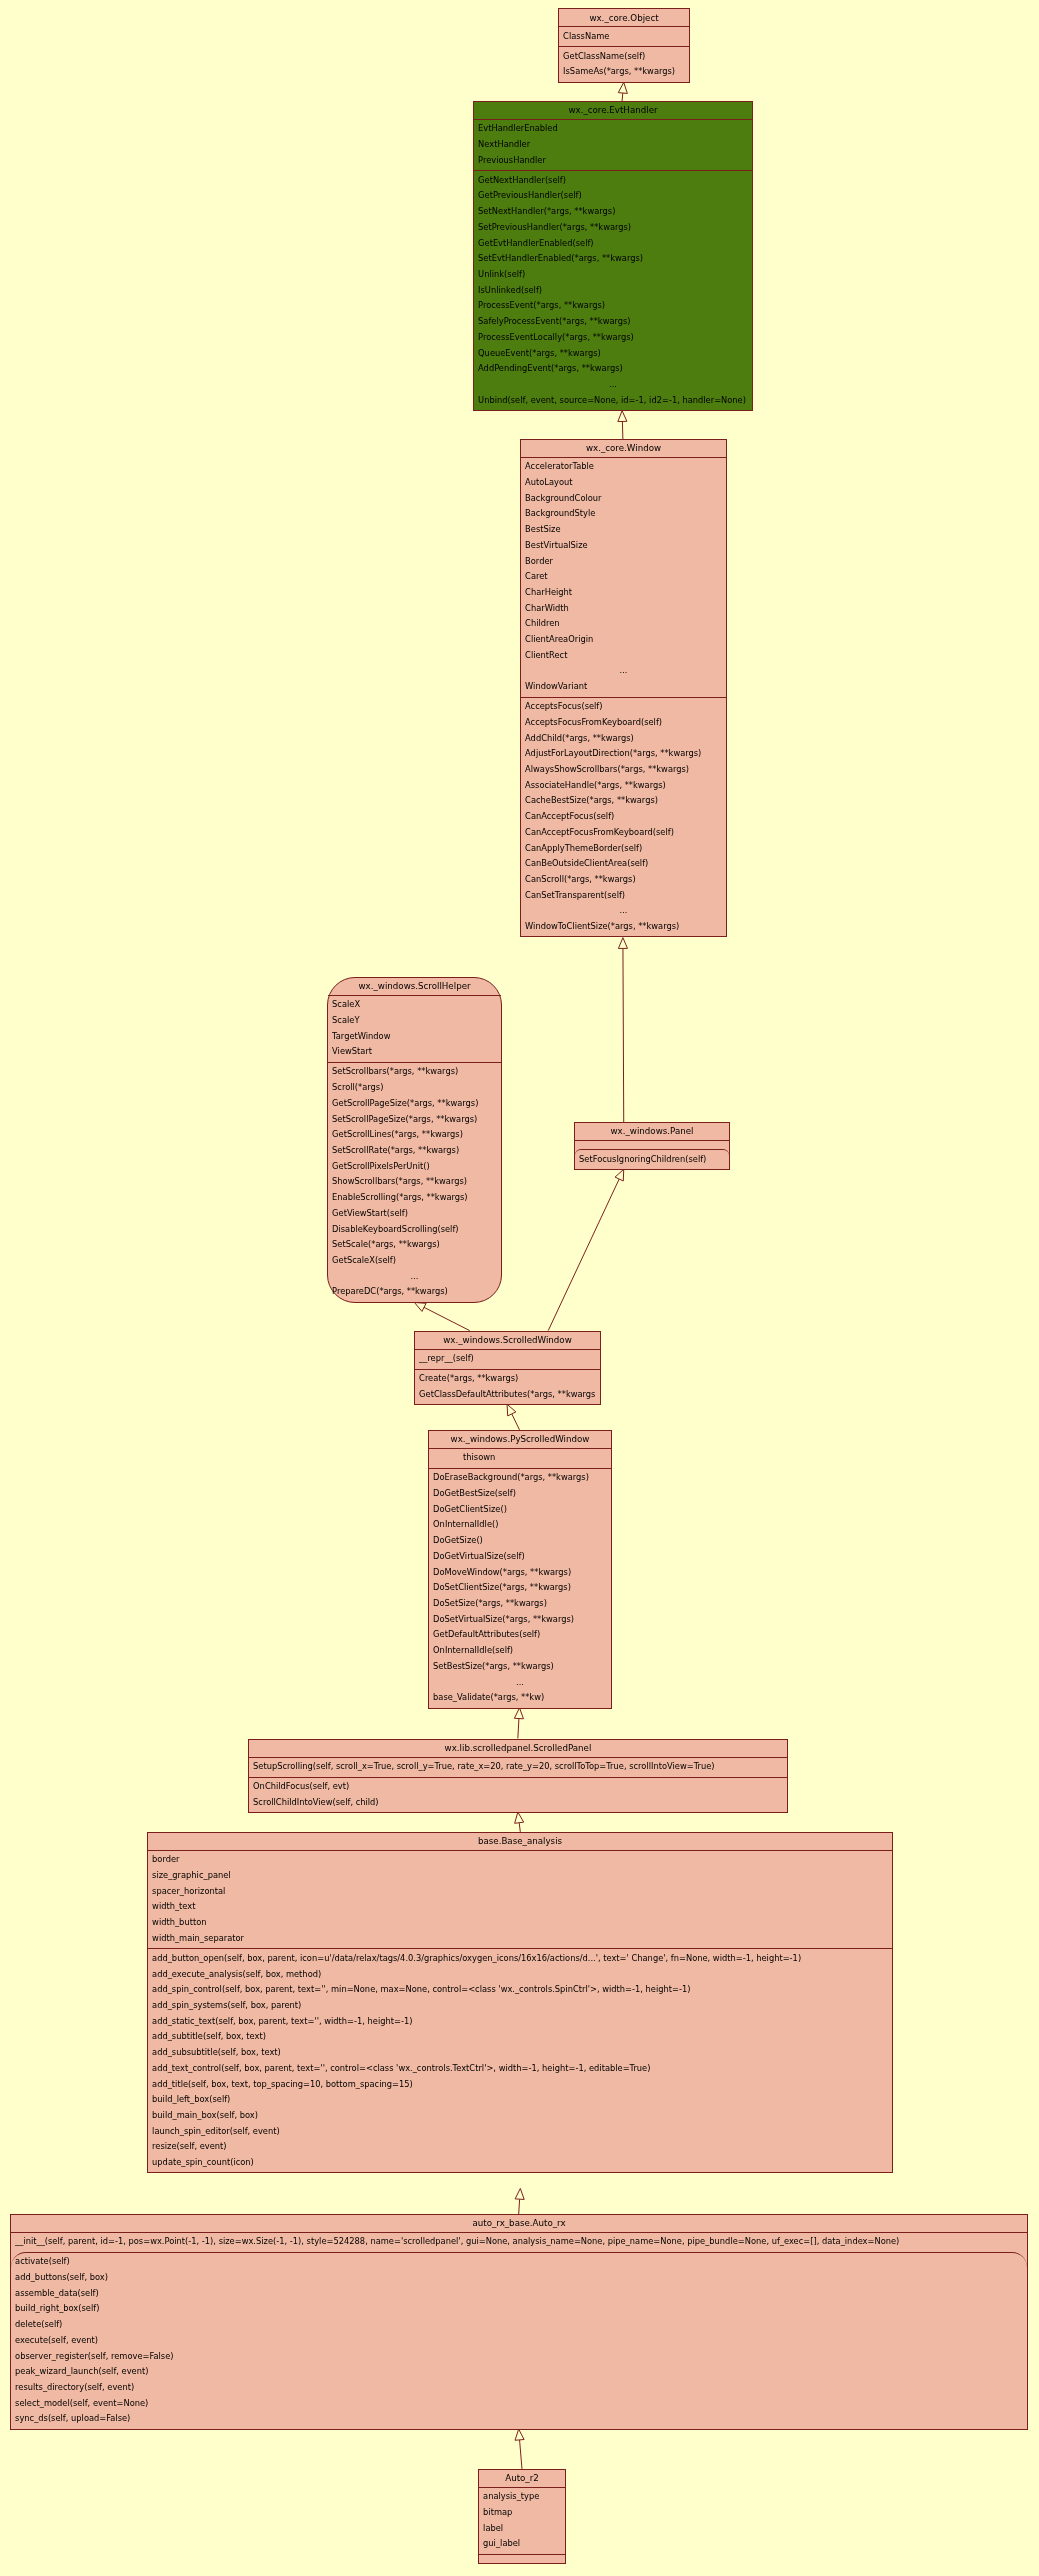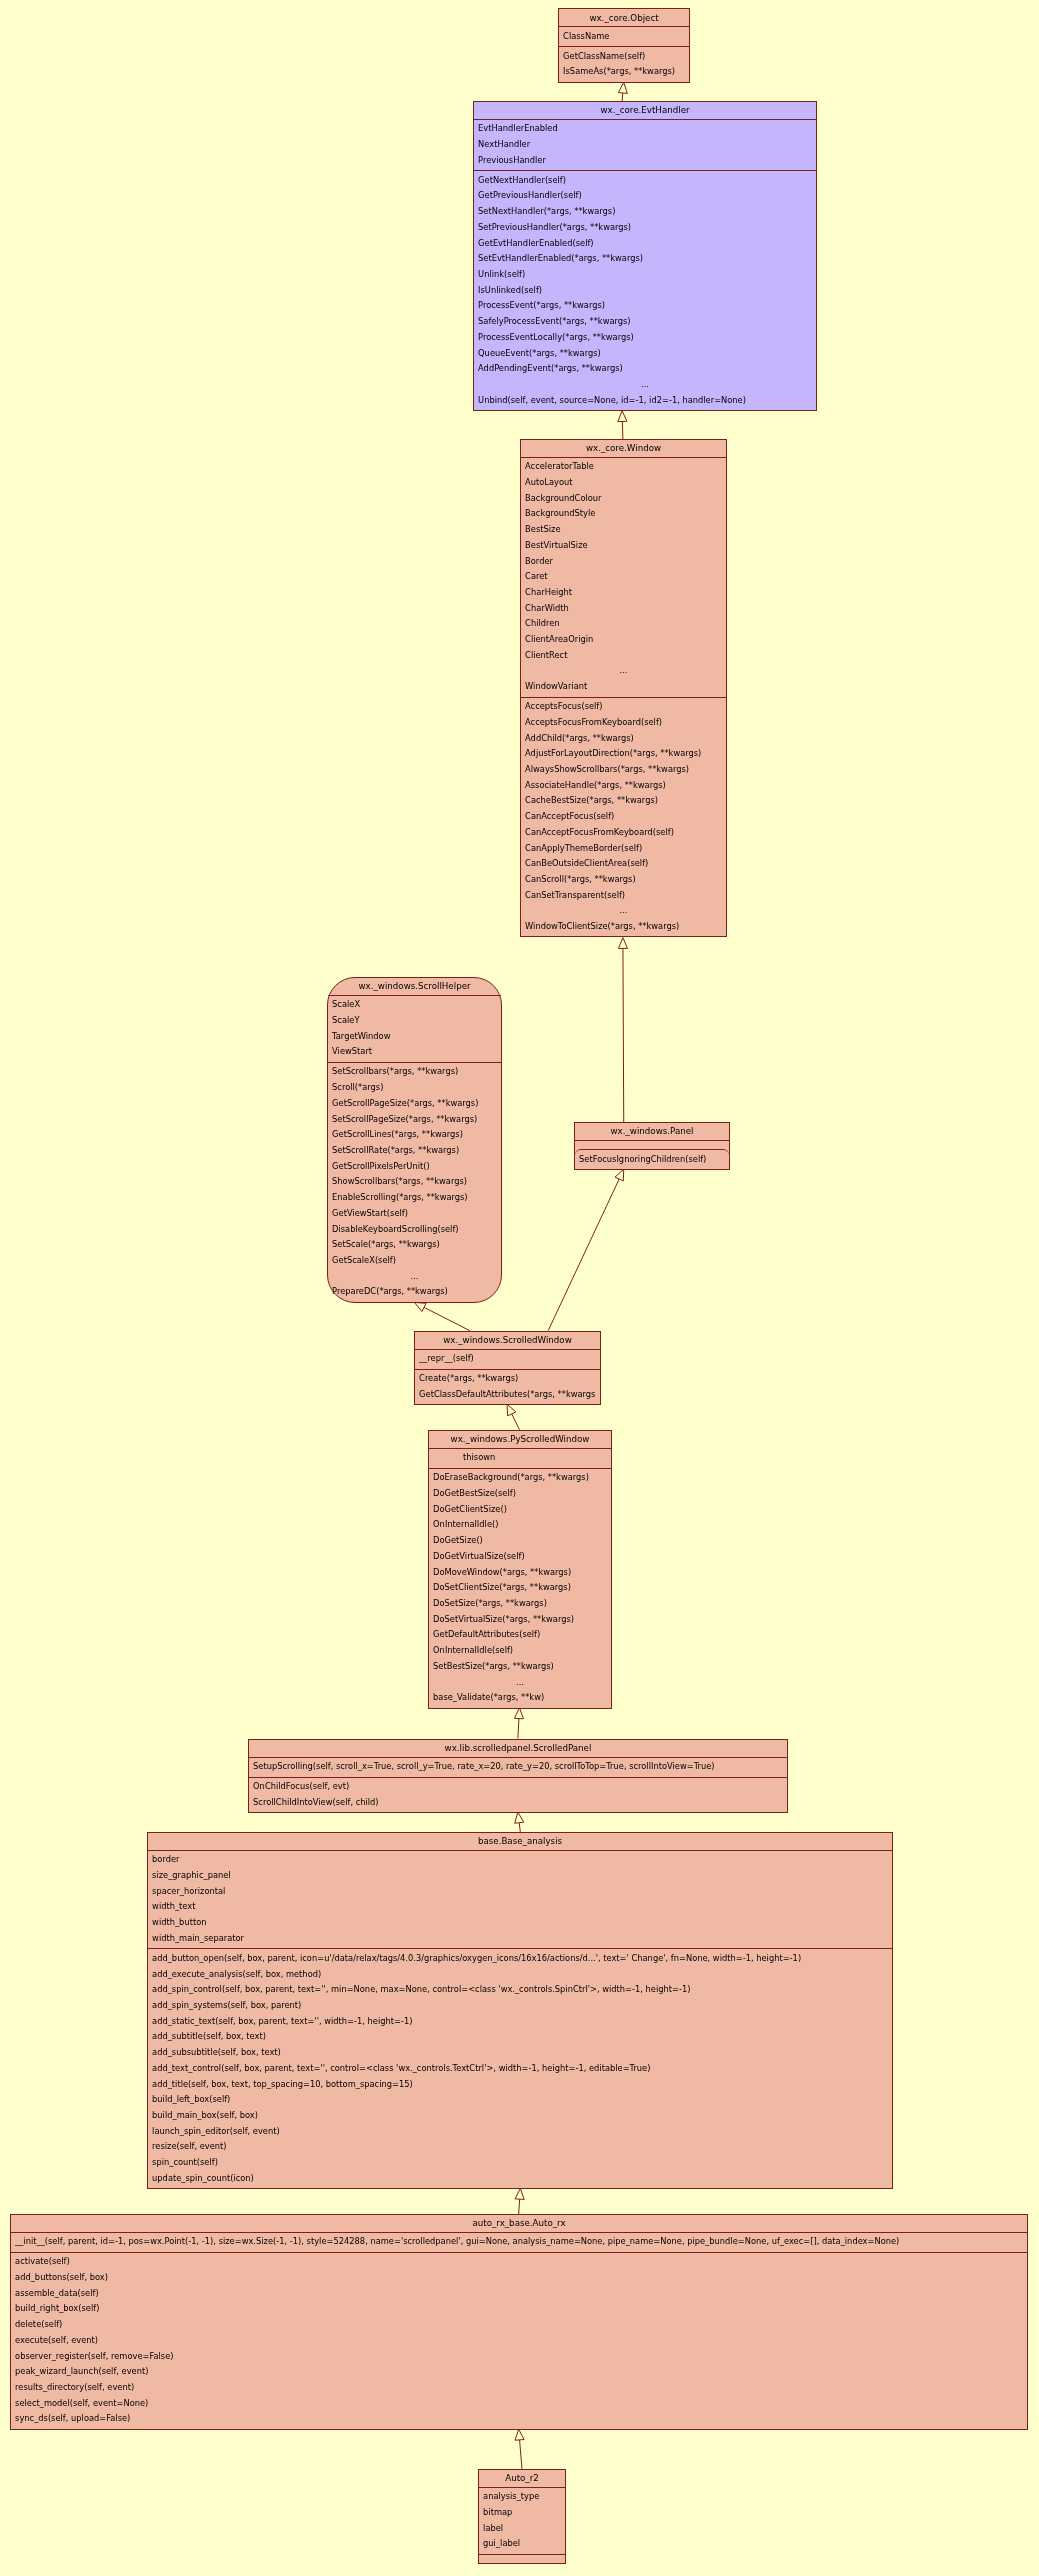--- a/index.html
+++ b/index.html
@@ -78,21 +78,21 @@
 <div class="uml-class" style="left: 558px; top: 8.3px; width: 132px; background: rgb(240, 185, 163); border-color: rgb(123, 31, 28); color: rgb(0, 0, 0);">
       <div class="uml-title">wx._core.Object</div>
       <div class="uml-comp" style="border-top-color: rgb(123, 31, 28);">
         <div class="uml-row">ClassName</div>
       </div>
       <div class="uml-comp" style="border-top-color: rgb(123, 31, 28);">
         <div class="uml-row">GetClassName(self)</div>
         <div class="uml-row">IsSameAs(*args, **kwargs)</div>
       </div>
     </div>
-    <div class="uml-class" style="left: 473px; top: 101px; width: 344px; background: #c4b5fd; border-color: rgb(123, 31, 28); color: rgb(0, 0, 0);">
+    <div class="uml-class" style="left: 473px; top: 101px; width: 280px; background: #4d7c0f; border-color: rgb(123, 31, 28); color: rgb(0, 0, 0);">
       <div class="uml-title">wx._core.EvtHandler</div>
       <div class="uml-comp" style="border-top-color: rgb(123, 31, 28);">
         <div class="uml-row">EvtHandlerEnabled</div>
         <div class="uml-row">NextHandler</div>
         <div class="uml-row">PreviousHandler</div>
       </div>
       <div class="uml-comp" style="border-top-color: rgb(123, 31, 28);">
         <div class="uml-row">GetNextHandler(self)</div>
         <div class="uml-row">GetPreviousHandler(self)</div>
         <div class="uml-row">SetNextHandler(*args, **kwargs)</div>
@@ -240,30 +240,29 @@
         <div class="uml-row">add_spin_systems(self, box, parent)</div>
         <div class="uml-row">add_static_text(self, box, parent, text='', width=-1, height=-1)</div>
         <div class="uml-row">add_subtitle(self, box, text)</div>
         <div class="uml-row">add_subsubtitle(self, box, text)</div>
         <div class="uml-row">add_text_control(self, box, parent, text='', control=&lt;class 'wx._controls.TextCtrl'&gt;, width=-1, height=-1, editable=True)</div>
         <div class="uml-row">add_title(self, box, text, top_spacing=10, bottom_spacing=15)</div>
         <div class="uml-row">build_left_box(self)</div>
         <div class="uml-row">build_main_box(self, box)</div>
         <div class="uml-row">launch_spin_editor(self, event)</div>
         <div class="uml-row">resize(self, event)</div>
-        <div class="uml-row">spin_count(self)</div>
         <div class="uml-row">update_spin_count(icon)</div>
       </div>
     </div>
     <div class="uml-class" style="left: 10px; top: 2214px; width: 1018px; background: rgb(240, 185, 163); border-color: rgb(123, 31, 28); color: rgb(0, 0, 0);">
       <div class="uml-title">auto_rx_base.Auto_rx</div>
       <div class="uml-comp" style="border-top-color: rgb(123, 31, 28);">
         <div class="uml-row">__init__(self, parent, id=-1, pos=wx.Point(-1, -1), size=wx.Size(-1, -1), style=524288, name='scrolledpanel', gui=None, analysis_name=None, pipe_name=None, pipe_bundle=None, uf_exec=[], data_index=None)</div>
       </div>
-      <div class="uml-comp" style="border-top-color: rgb(123, 31, 28);">
+      <div class="uml-comp" style="border-top-color: rgb(123, 31, 28); border-radius: 15px;">
         <div class="uml-row">activate(self)</div>
         <div class="uml-row">add_buttons(self, box)</div>
         <div class="uml-row">assemble_data(self)</div>
         <div class="uml-row">build_right_box(self)</div>
         <div class="uml-row">delete(self)</div>
         <div class="uml-row">execute(self, event)</div>
         <div class="uml-row">observer_register(self, remove=False)</div>
         <div class="uml-row">peak_wizard_launch(self, event)</div>
         <div class="uml-row">results_directory(self, event)</div>
         <div class="uml-row">select_model(self, event=None)</div>

